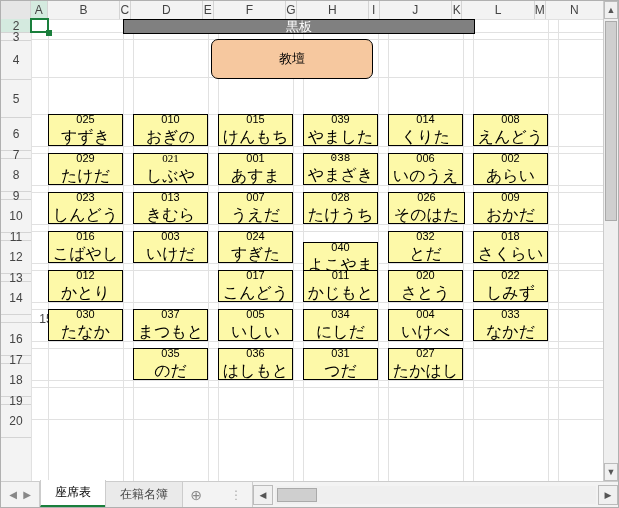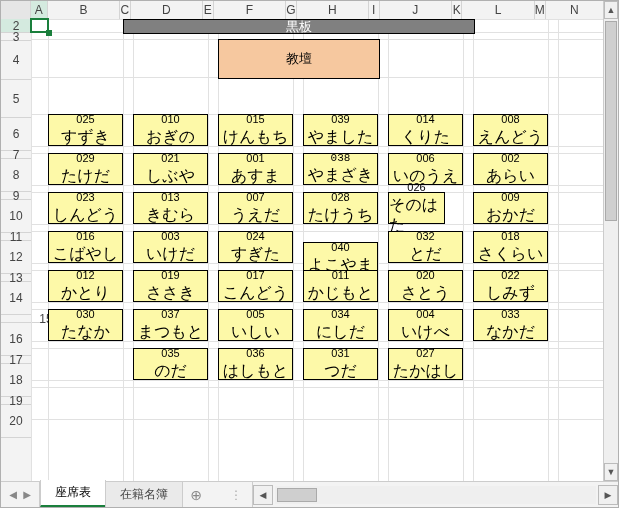--- a/index.html
+++ b/index.html
@@ -121,21 +121,21 @@
         <div class="gridline-h" style="top: 244px;"></div>
         <div class="gridline-h" style="top: 251px;"></div>
         <div class="gridline-h" style="top: 283px;"></div>
         <div class="gridline-h" style="top: 290px;"></div>
         <div class="gridline-h" style="top: 322px;"></div>
         <div class="gridline-h" style="top: 329px;"></div>
         <div class="gridline-h" style="top: 361px;"></div>
         <div class="gridline-h" style="top: 368px;"></div>
         <div class="gridline-h" style="top: 400px;"></div>
         <div class="blackboard" style="left: 92px; top: 0px; width: 350px; height: 13px;">黒板</div>
-        <div class="lectern" style="left: 187px; top: 20px; width: 160px; height: 38px;">教壇</div>
+        <div class="lectern" style="left: 180px; top: 20px; width: 160px; height: 38px; border-radius: 7px;">教壇</div>
         <div class="seat" style="left: 17px; top: 95px; width: 75px; height: 32px;">
           <div class="num">025</div>
           <div class="name">すずき</div>
         </div>
         <div class="seat" style="left: 102px; top: 95px; width: 75px; height: 32px; align-items: center;">
           <div class="num">010</div>
           <div class="name">おぎの</div>
         </div>
         <div class="seat" style="left: 187px; top: 95px; width: 75px; height: 32px;">
           <div class="num">015</div>
@@ -150,21 +150,21 @@
           <div class="name">くりた</div>
         </div>
         <div class="seat" style="left: 442px; top: 95px; width: 75px; height: 32px;">
           <div class="num">008</div>
           <div class="name">えんどう</div>
         </div>
         <div class="seat" style="left: 17px; top: 134px; width: 75px; height: 32px;">
           <div class="num">029</div>
           <div class="name">たけだ</div>
         </div>
-        <div class="seat" style="left: 102px; top: 134px; width: 75px; height: 32px;">
+        <div class="seat" style="left: 102px; top: 134px; width: 75px; height: 32px; font-family: Liberation Serif, serif;">
           <div class="num">021</div>
           <div class="name">しぶや</div>
         </div>
         <div class="seat" style="left: 187px; top: 134px; width: 75px; height: 32px;">
           <div class="num">001</div>
           <div class="name">あすま</div>
         </div>
         <div class="seat" style="left: 272px; top: 134px; width: 75px; height: 32px; font-family: Liberation Mono, monospace;">
           <div class="num">038</div>
           <div class="name">やまざき</div>
@@ -186,21 +186,21 @@
           <div class="name">きむら</div>
         </div>
         <div class="seat" style="left: 187px; top: 173px; width: 75px; height: 32px;">
           <div class="num">007</div>
           <div class="name">うえだ</div>
         </div>
         <div class="seat" style="left: 272px; top: 173px; width: 75px; height: 32px;">
           <div class="num">028</div>
           <div class="name">たけうち</div>
         </div>
-        <div class="seat" style="left: 357px; top: 173px; width: 57px; height: 32px;">
+        <div class="seat" style="left: 357px; top: 173px; width: 77px; height: 32px;">
           <div class="num">026</div>
           <div class="name">そのはた</div>
         </div>
         <div class="seat" style="left: 442px; top: 173px; width: 75px; height: 32px;">
           <div class="num">009</div>
           <div class="name">おかだ</div>
         </div>
         <div class="seat" style="left: 17px; top: 212px; width: 75px; height: 32px;">
           <div class="num">016</div>
           <div class="name">こばやし</div>
@@ -221,24 +221,20 @@
           <div class="num">032</div>
           <div class="name">とだ</div>
         </div>
         <div class="seat" style="left: 442px; top: 212px; width: 75px; height: 32px;">
           <div class="num">018</div>
           <div class="name">さくらい</div>
         </div>
         <div class="seat" style="left: 17px; top: 251px; width: 75px; height: 32px;">
           <div class="num">012</div>
           <div class="name">かとり</div>
-        </div>
-        <div class="seat" style="left: 102px; top: 251px; width: 75px; height: 32px;">
-          <div class="num">019</div>
-          <div class="name">ささき</div>
         </div>
         <div class="seat" style="left: 187px; top: 251px; width: 75px; height: 32px;">
           <div class="num">017</div>
           <div class="name">こんどう</div>
         </div>
         <div class="seat" style="left: 272px; top: 251px; width: 75px; height: 32px;">
           <div class="num">011</div>
           <div class="name">かじもと</div>
         </div>
         <div class="seat" style="left: 357px; top: 251px; width: 75px; height: 32px;">

